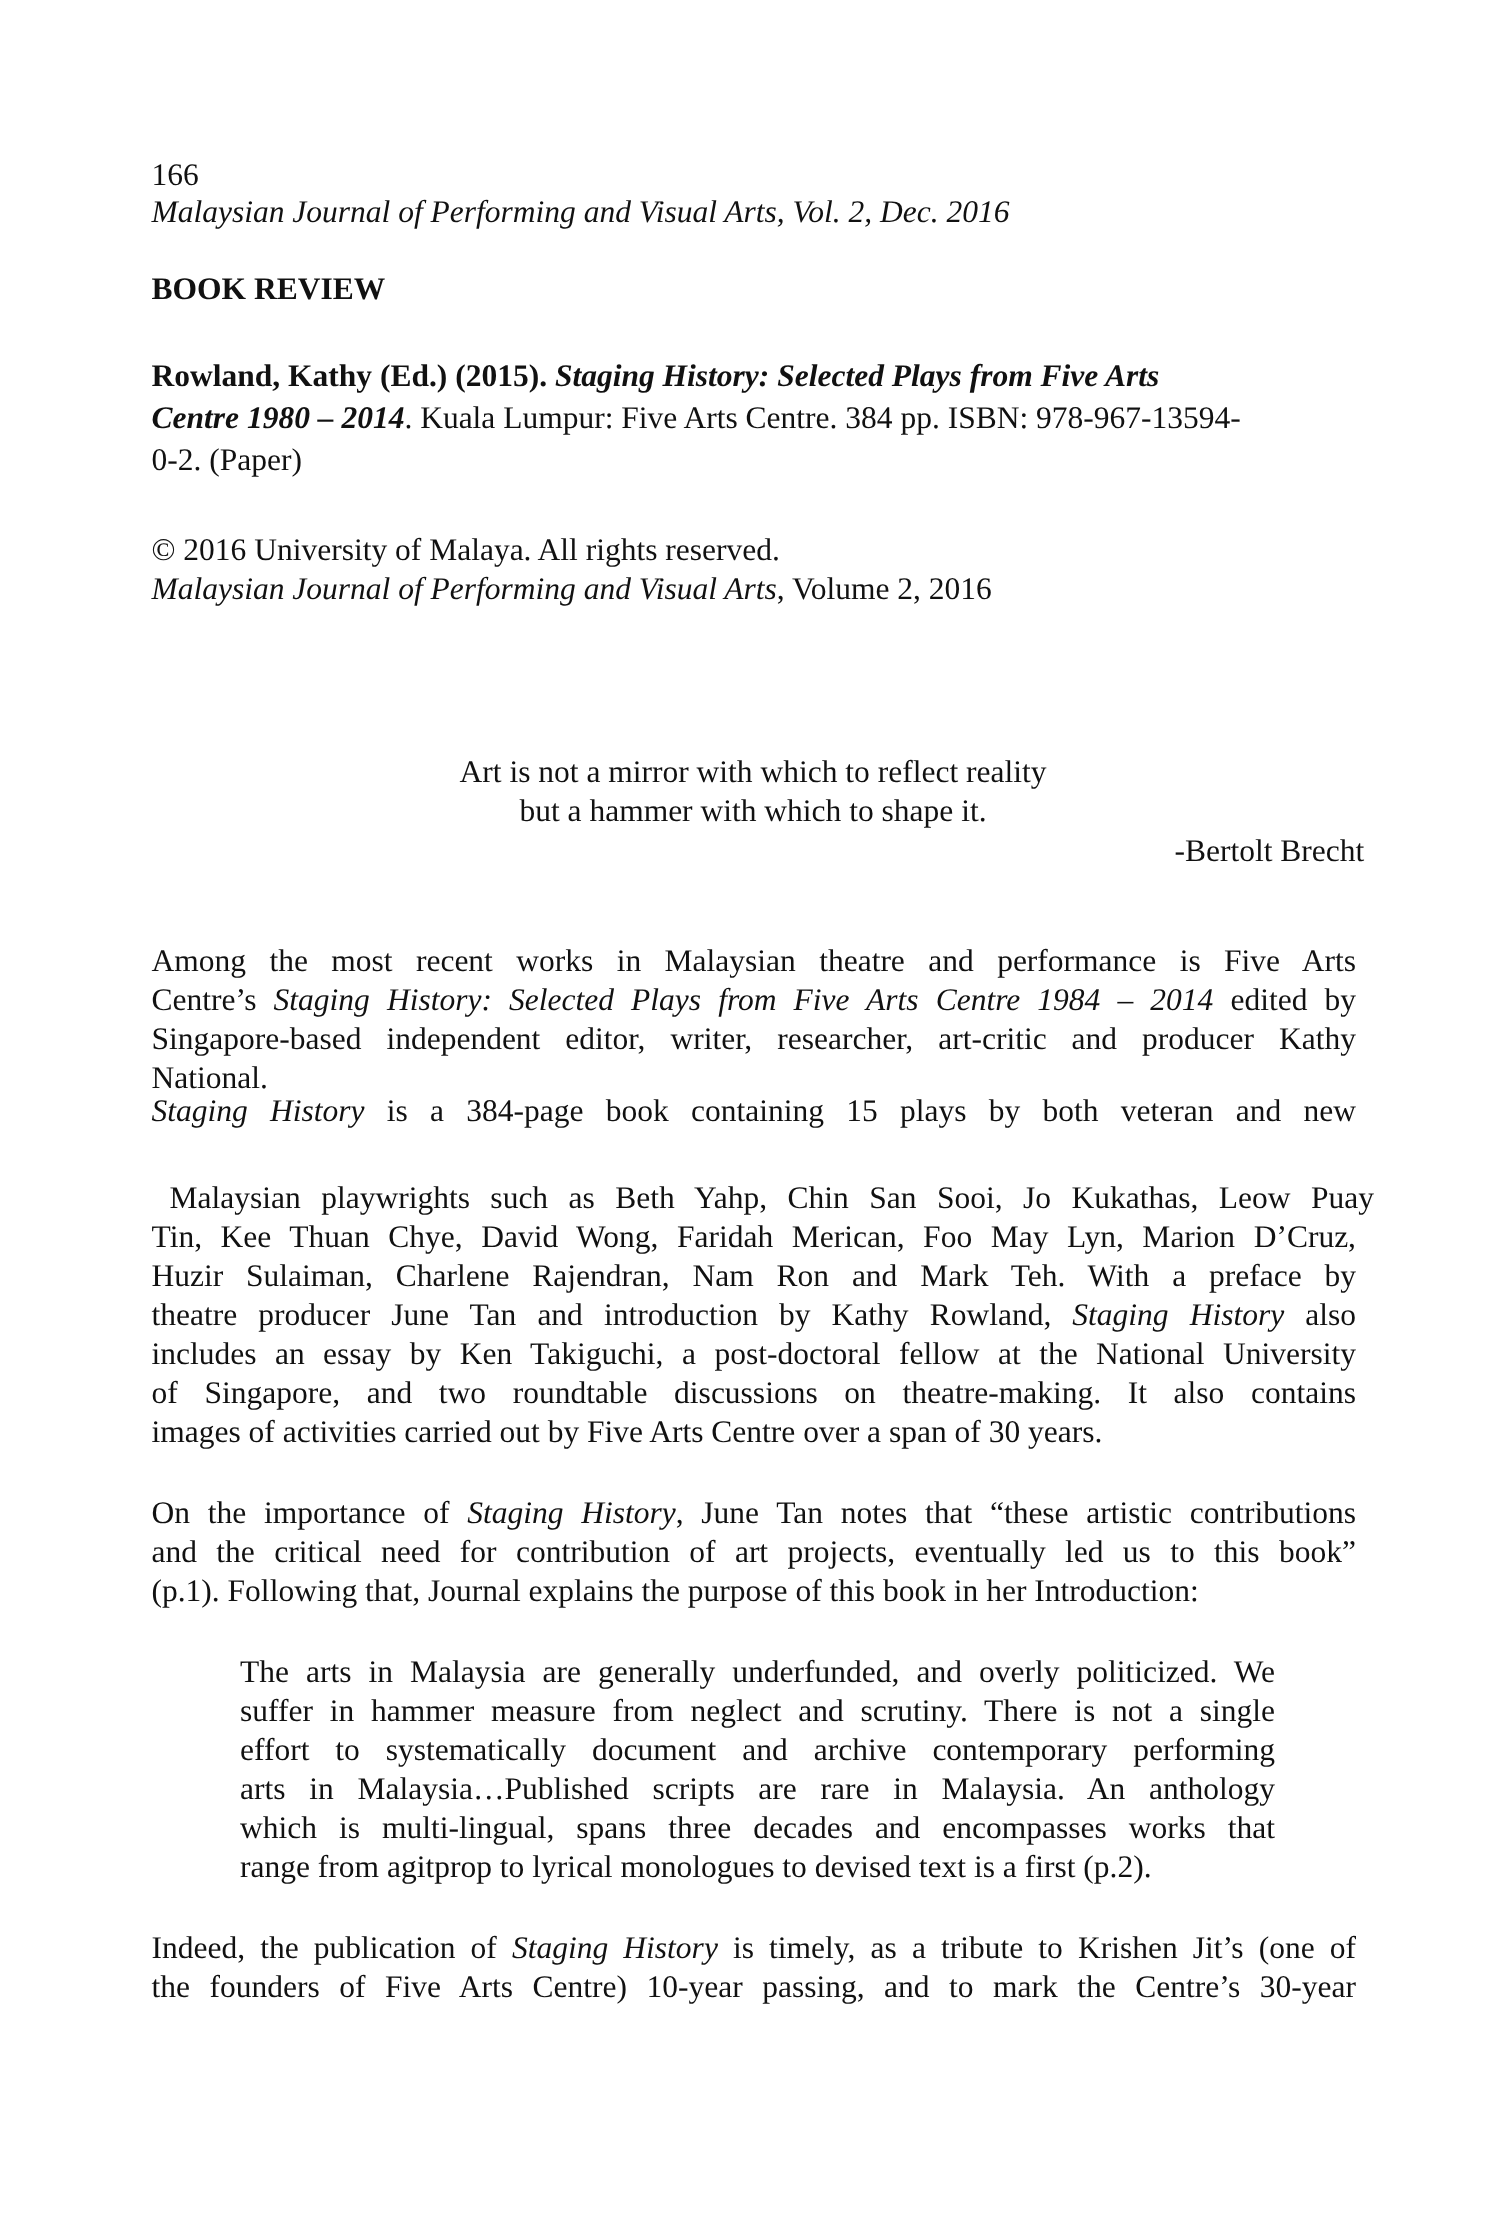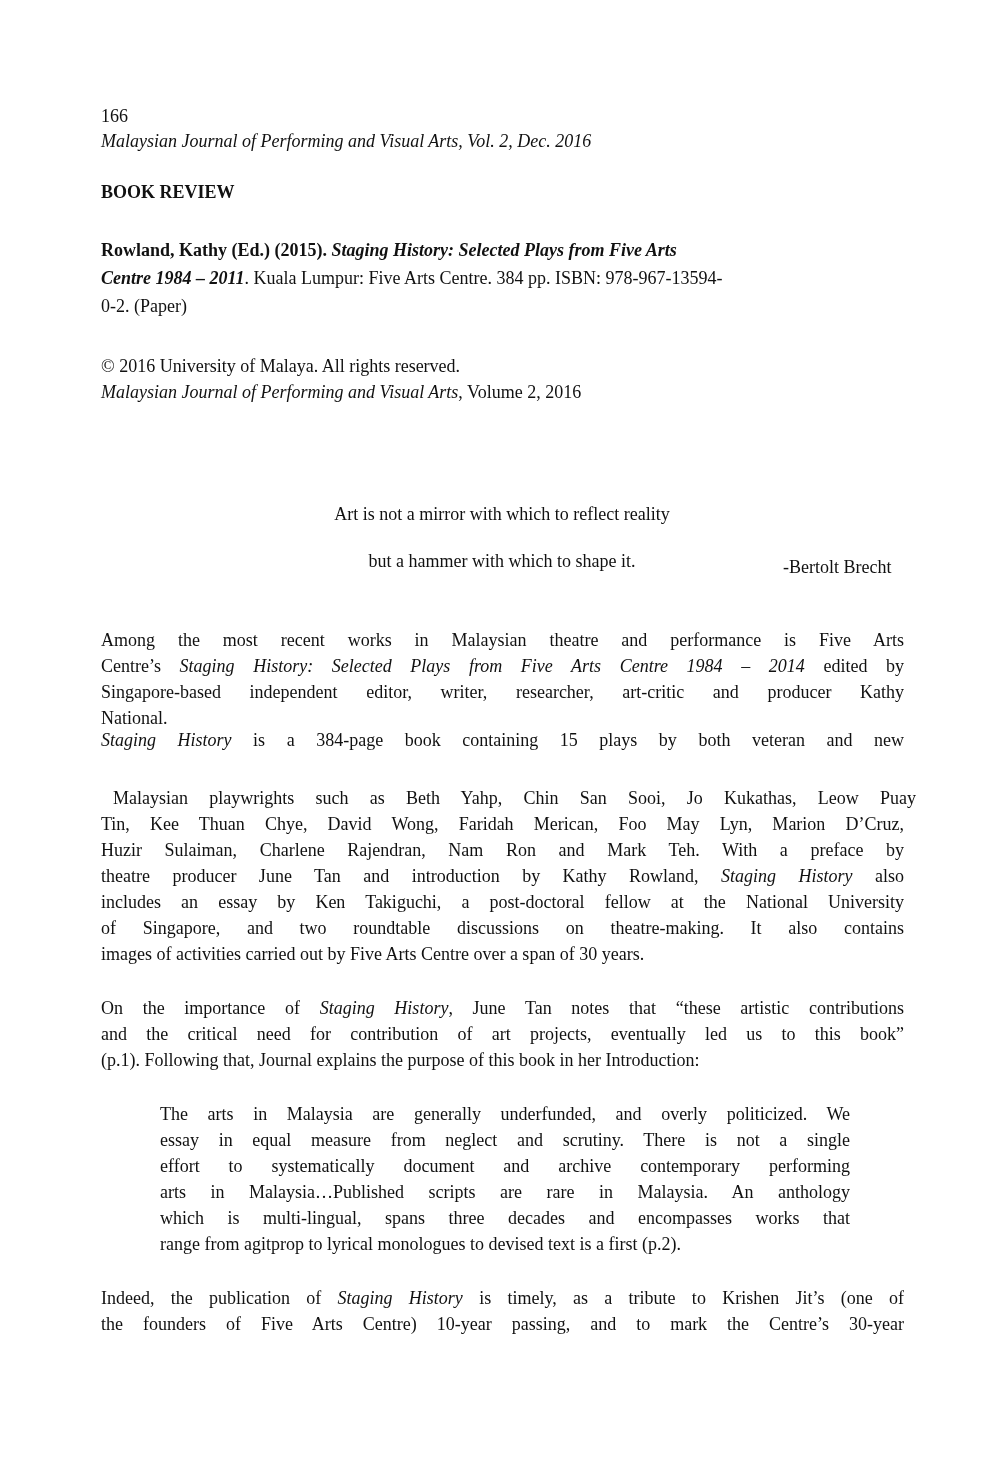--- a/index.html
+++ b/index.html
@@ -3,51 +3,51 @@
 <meta charset="utf-8">
 <style>
   html, body { margin: 0; padding: 0; background: #ffffff; }
   body {
     width: 1004px; height: 1476px; position: relative; overflow: hidden;
     font-family: "Liberation Serif", "DejaVu Serif", serif;
     color: #111111;
   }
   .line {
     position: absolute; left: 101px; white-space: nowrap;
-    font-size: 18px; line-height: 26px;
+    font-size: 21px; line-height: 26px;
   }
   .just { width: 803px; text-align: justify; text-align-last: justify; }
   .quote-line { left: 160px; width: 690px; text-align: justify; text-align-last: justify; }
   .quote-last { left: 160px; }
   .bold { font-weight: bold; }
   .i { font-style: italic; }
   .center { text-align: center; }
 </style>
 </head>
 <body>
 
 <div class="line" style="top:103px;">166</div>
 <div class="line i" style="top:128px;">Malaysian Journal of Performing and Visual Arts, Vol. 2, Dec. 2016</div>
 
 <div class="line bold" style="top:179px;">BOOK REVIEW</div>
 
 <div>
   <div class="line" style="top:237px;"><span class="bold">Rowland, Kathy (Ed.) (2015). </span><span class="bold i">Staging History: Selected Plays from Five Arts</span></div>
-  <div class="line" style="top:265px;"><span class="bold i">Centre 1984 – 2011</span><span>. Kuala Lumpur: Five Arts Centre. 384 pp. ISBN: 978-967-13594-</span></div>
+  <div class="line" style="top:265px;"><span class="bold i">Centre 1980 – 2014</span><span>. Kuala Lumpur: Five Arts Centre. 384 pp. ISBN: 978-967-13594-</span></div>
   <div class="line" style="top:293px;">0-2. (Paper)</div>
 </div>
 
 <div>
   <div class="line" style="top:353px;">© 2016 University of Malaya. All rights reserved.</div>
   <div class="line" style="top:379px;"><span class="i">Malaysian Journal of Performing and Visual Arts</span><span>, Volume 2, 2016</span></div>
 </div>
 
 <div>
   <div class="line center" style="top:501px; left:252px; width:500px;">Art is not a mirror with which to reflect reality</div>
-  <div class="line center" style="top:548px; left:252px; width:500px;">but a hammer with which to shape it.</div>
+  <div class="line center" style="top:527px; left:252px; width:500px;">but a hammer with which to shape it.</div>
   <div class="line" style="top:554px; left:743px;margin-left:40px;">-Bertolt Brecht</div>
 </div>
 
 <div>
   <div class="line just" style="top:627px;">Among the most recent works in Malaysian theatre and performance is Five Arts</div>
   <div class="line just" style="top:653px;"><span>Centre’s </span><span class="i">Staging History: Selected Plays from Five Arts Centre 1984 – 2014</span><span> edited by</span></div>
   <div class="line just" style="top:679px;">Singapore-based independent editor, writer, researcher, art-critic and producer Kathy</div>
   <div class="line" style="top:705px;">National.</div>
 </div>
 
@@ -63,21 +63,21 @@
 </div>
 
 <div>
   <div class="line just" style="top:995px;"><span>On the importance of </span><span class="i">Staging History</span><span>, June Tan notes that “these artistic contributions</span></div>
   <div class="line just" style="top:1021px;">and the critical need for contribution of art projects, eventually led us to this book”</div>
   <div class="line" style="top:1047px;">(p.1). Following that, Journal explains the purpose of this book in her Introduction:</div>
 </div>
 
 <div>
   <div class="line quote-line" style="top:1101px;">The arts in Malaysia are generally underfunded, and overly politicized. We</div>
-  <div class="line quote-line" style="top:1127px;">essay in equal measure from neglect and scrutiny. There is not a single</div>
+  <div class="line quote-line" style="top:1127px;">suffer in hammer measure from neglect and scrutiny. There is not a single</div>
   <div class="line quote-line" style="top:1153px;">effort to systematically document and archive contemporary performing</div>
   <div class="line quote-line" style="top:1179px;">arts in Malaysia…Published scripts are rare in Malaysia. An anthology</div>
   <div class="line quote-line" style="top:1205px;">which is multi-lingual, spans three decades and encompasses works that</div>
   <div class="line quote-last" style="top:1231px;">range from agitprop to lyrical monologues to devised text is a first (p.2).</div>
 </div>
 
 <div>
   <div class="line just" style="top:1285px;"><span>Indeed, the publication of </span><span class="i">Staging History</span><span> is timely, as a tribute to Krishen Jit’s (one of</span></div>
   <div class="line just" style="top:1311px;">the founders of Five Arts Centre) 10-year passing, and to mark the Centre’s 30-year</div>
 </div>

